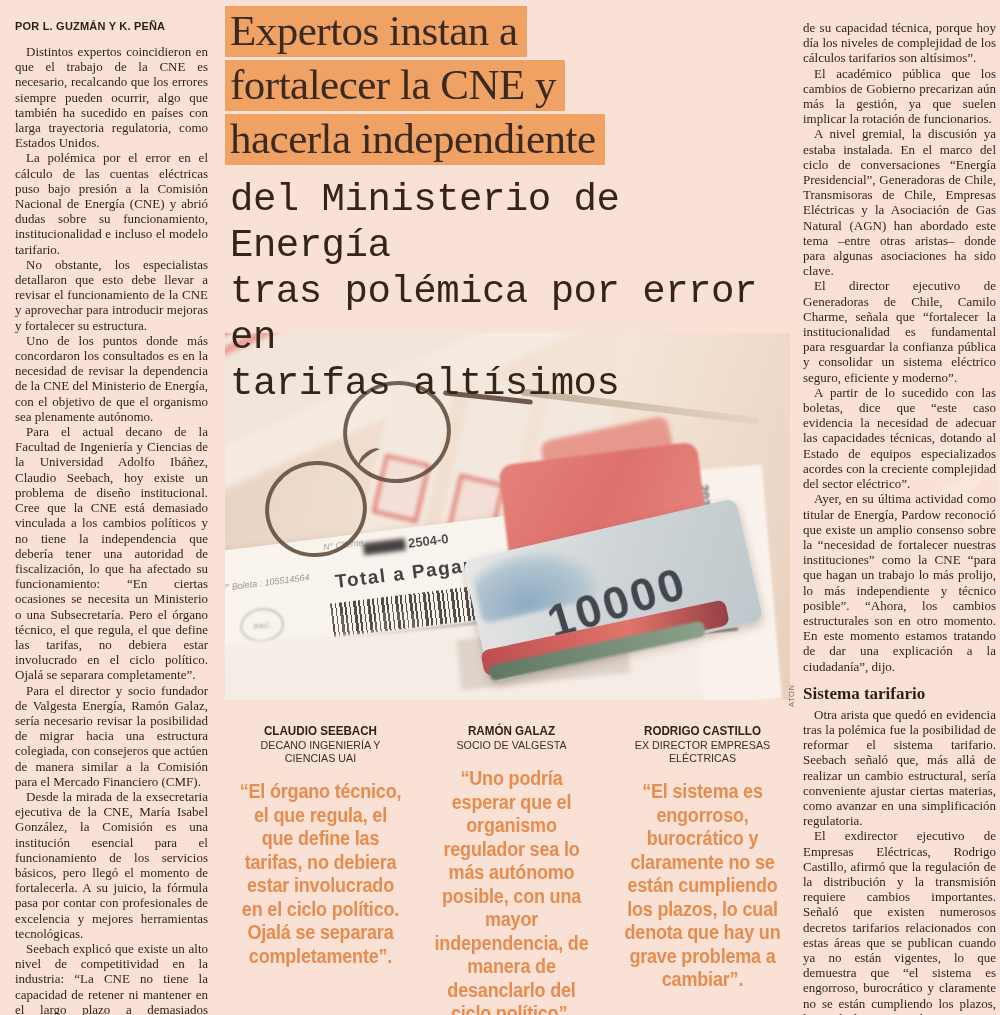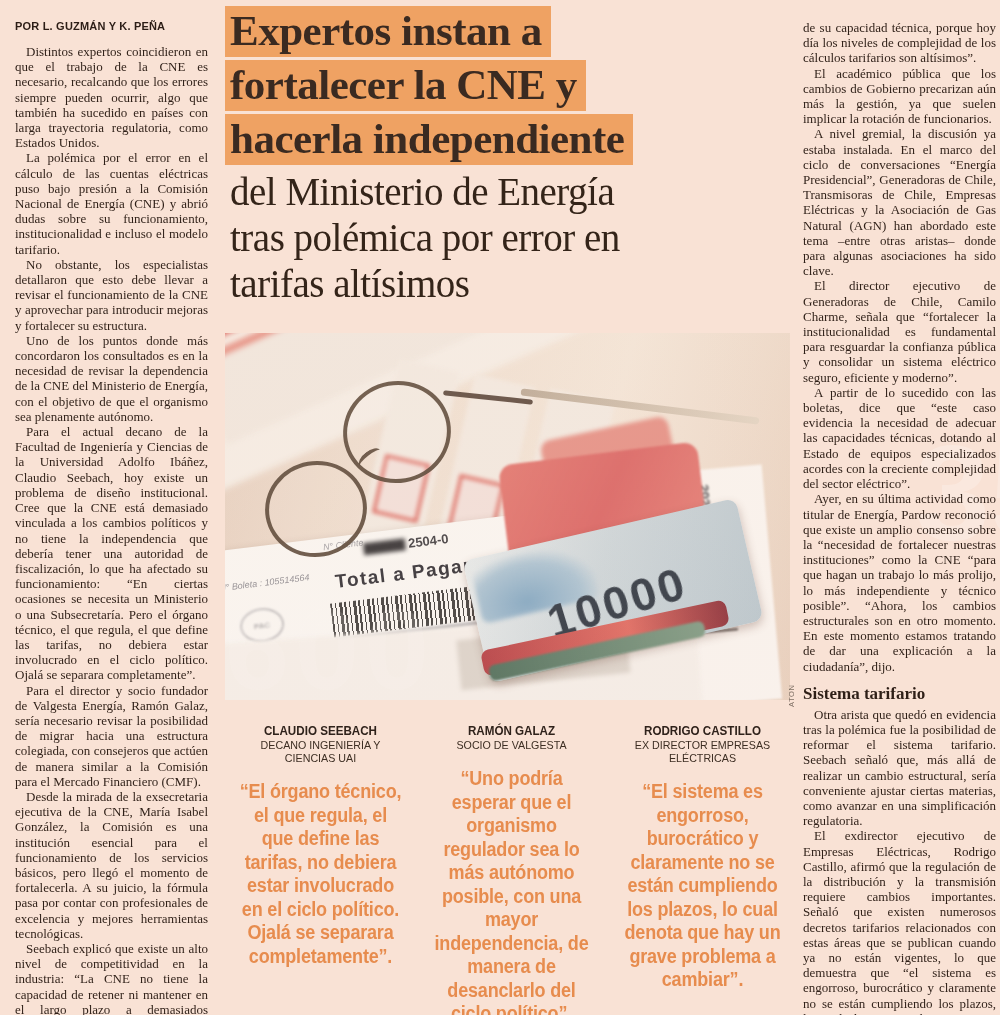--- a/index.html
+++ b/index.html
@@ -30,28 +30,28 @@
   .subhead {
     font-size:17px; font-weight:bold; color:#2e1f17;
     margin:10px 0 3px 0; line-height:20px;
   }
 
   
   .headline { position:absolute; left:225px; top:6px; width:575px; z-index:2; }
   .hl-line { margin-bottom:3px; }
   .hl-line span {
     display:inline-block; background:#efa263; color:#3a2a21;
-    font-weight:bold; font-size:43px; line-height:47px;
+    font-weight:normal; font-size:43px; line-height:47px;
     letter-spacing:-.5px; padding:1px 9px 3px 5px;
   }
   .hl-sub {
     font-size:39px; line-height:46px; color:#342419;
     letter-spacing:-.5px; padding-left:5px;
   }
-  .hl-sub-block { margin-top:4px; }
+  .hl-sub-block { margin-top:12px;font-family:Liberation Mono, monospace; }
 
   
   .standfirst {
     position:absolute; left:211px; top:333px; width:164px;
     background:#fdf0e5; padding:7px 8px 16px 9px; z-index:12;
   }
   .standfirst-row { display:flex; gap:7px; }
   .bullet-sq { width:13px; height:13px; background:#ef9e58; flex:none; margin-top:4px; }
   .standfirst-text {
     font-family:"Liberation Sans", sans-serif; font-weight:bold;

